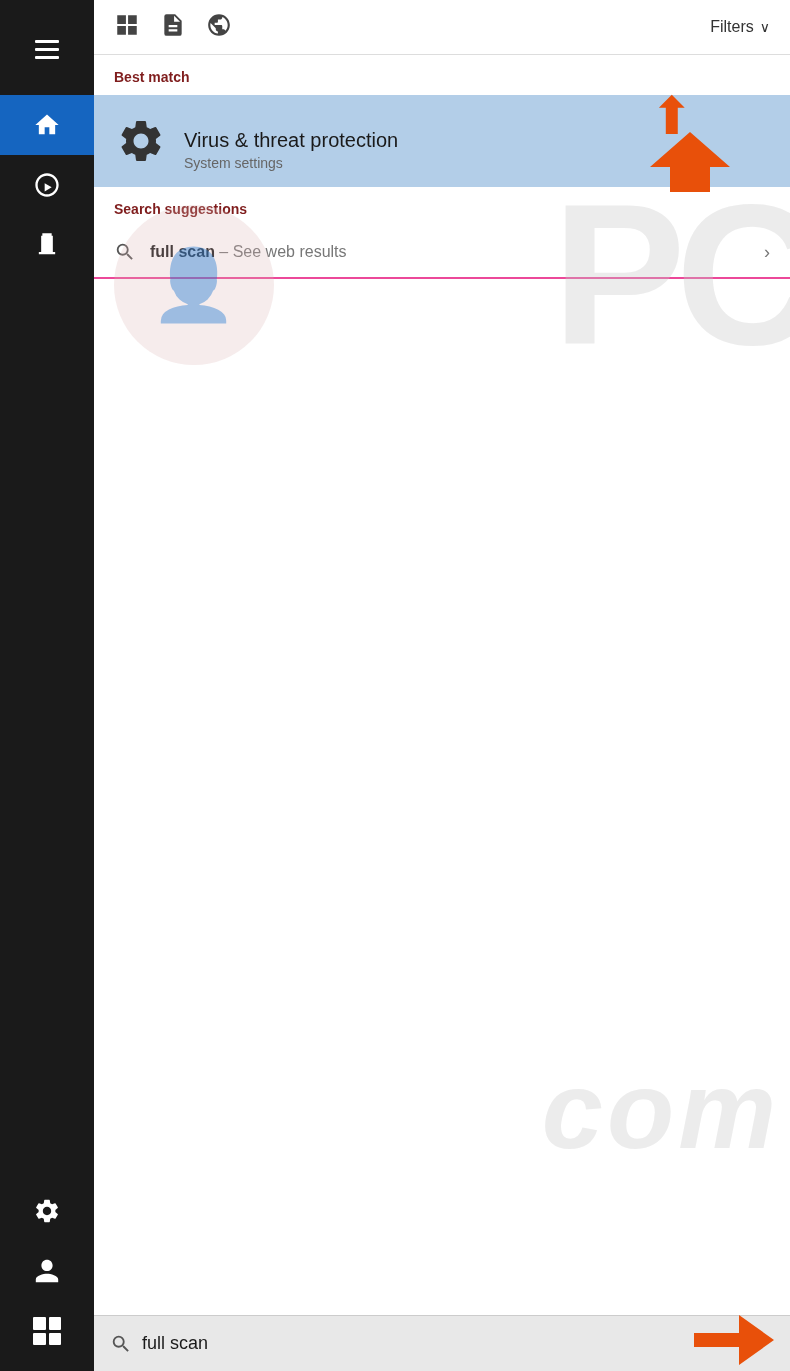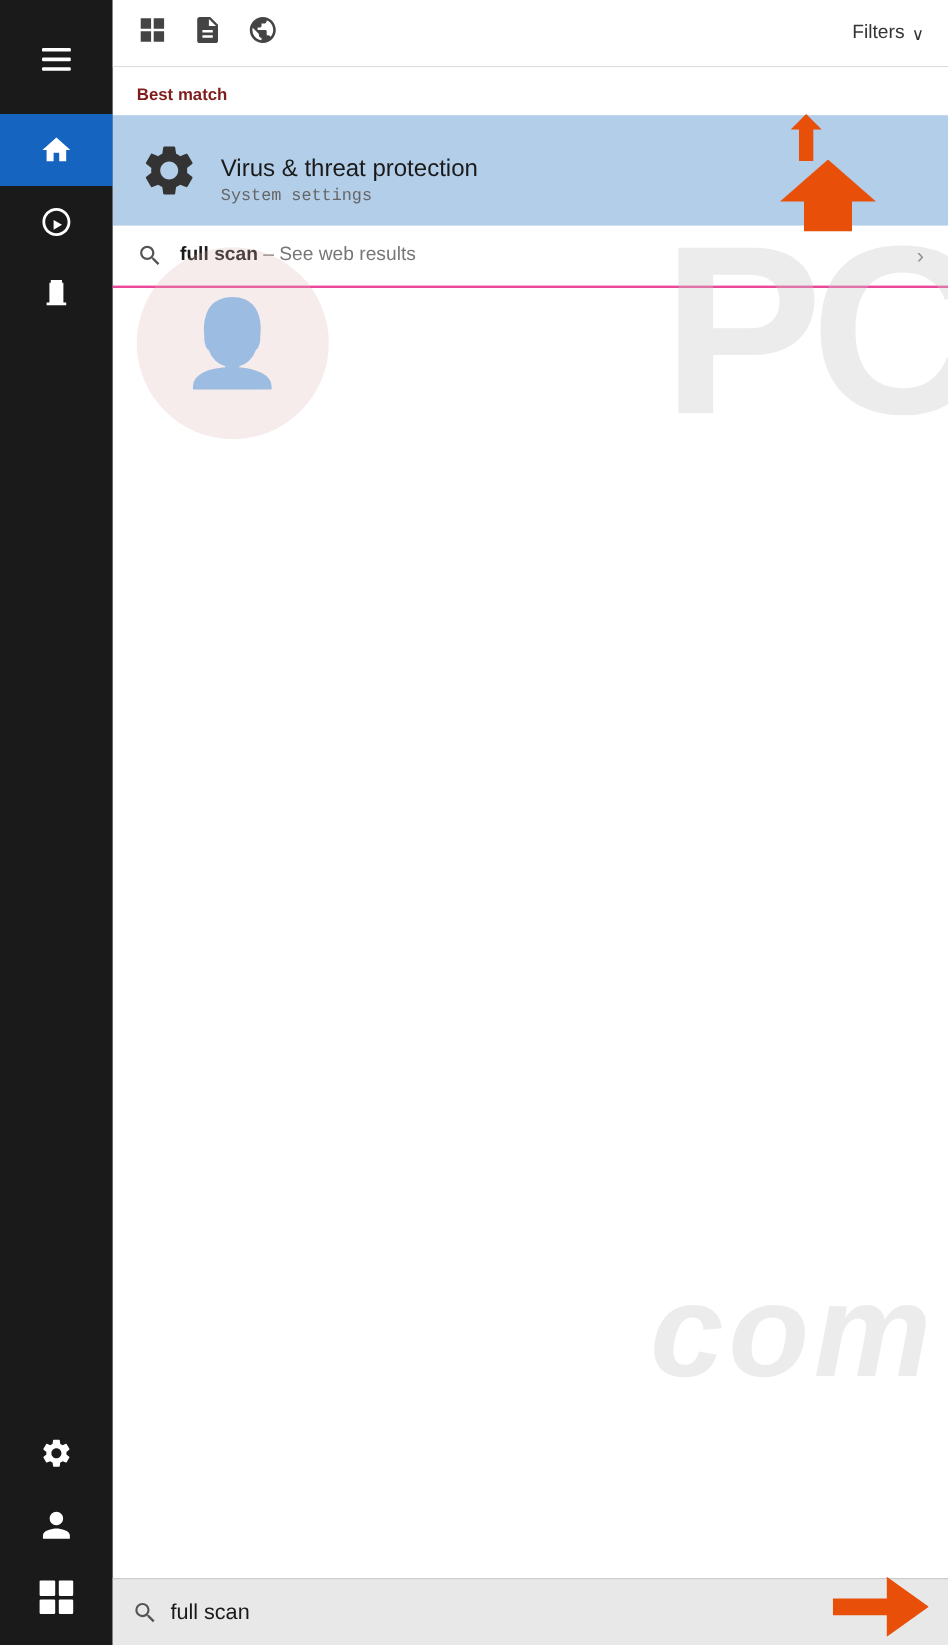--- a/index.html
+++ b/index.html
@@ -185,21 +185,20 @@
       font-size: 20px;
       font-weight: 400;
       color: #1a1a1a;
       line-height: 1.3;
     }
 
     .best-match-subtitle {
       font-size: 14px;
       color: #666;
       margin-top: 2px;
-      font-family: Liberation Mono, monospace;
     }
 
     
     .arrow-annotation {
       position: absolute;
       right: 60px;
       top: 50%;
       transform: translateY(-50%);
       font-size: 52px;
       color: #e8500a;
@@ -465,20 +464,21 @@
       </div>
 
       <div class="arrow-annotation">
         ⬆
         <svg width="80" height="60" viewBox="0 0 80 60" style="display:block; margin-top:-10px;" xmlns="http://www.w3.org/2000/svg">
           <polygon points="40,0 80,35 60,35 60,60 20,60 20,35 0,35" fill="#e8500a"></polygon>
         </svg>
       </div>
     </div>
 
+    <div class="section-label">Search suggestions</div>
 
     <div class="search-suggestion-item">
 
       <svg class="suggestion-search-icon" viewBox="0 0 24 24" xmlns="http://www.w3.org/2000/svg">
         <path fill="#555" d="M15.5 14h-.79l-.28-.27A6.471 6.471 0 0 0 16 9.5 6.5 6.5 0 1 0 9.5 16c1.61 0 3.09-.59 4.23-1.57l.27.28v.79l5 4.99L20.49 19l-4.99-5zm-6 0C7.01 14 5 11.99 5 9.5S7.01 5 9.5 5 14 7.01 14 9.5 11.99 14 9.5 14z"></path>
       </svg>
       <span class="suggestion-text">
         <strong>full scan</strong><span class="dim"> – See web results</span>
       </span>
       <span class="suggestion-chevron">›</span>

